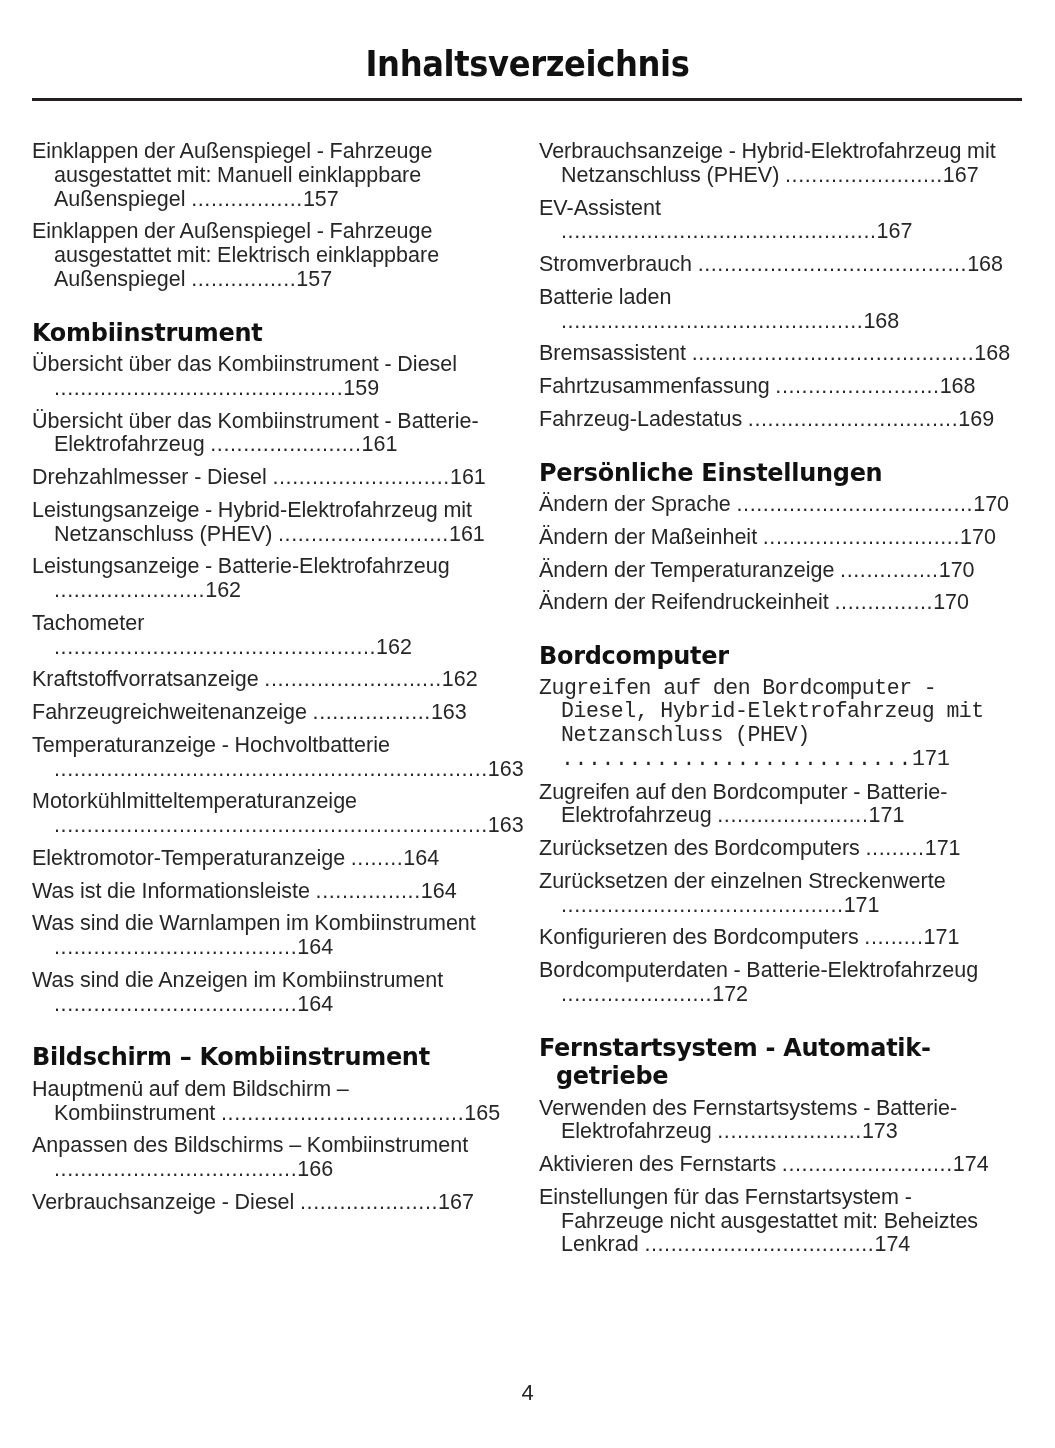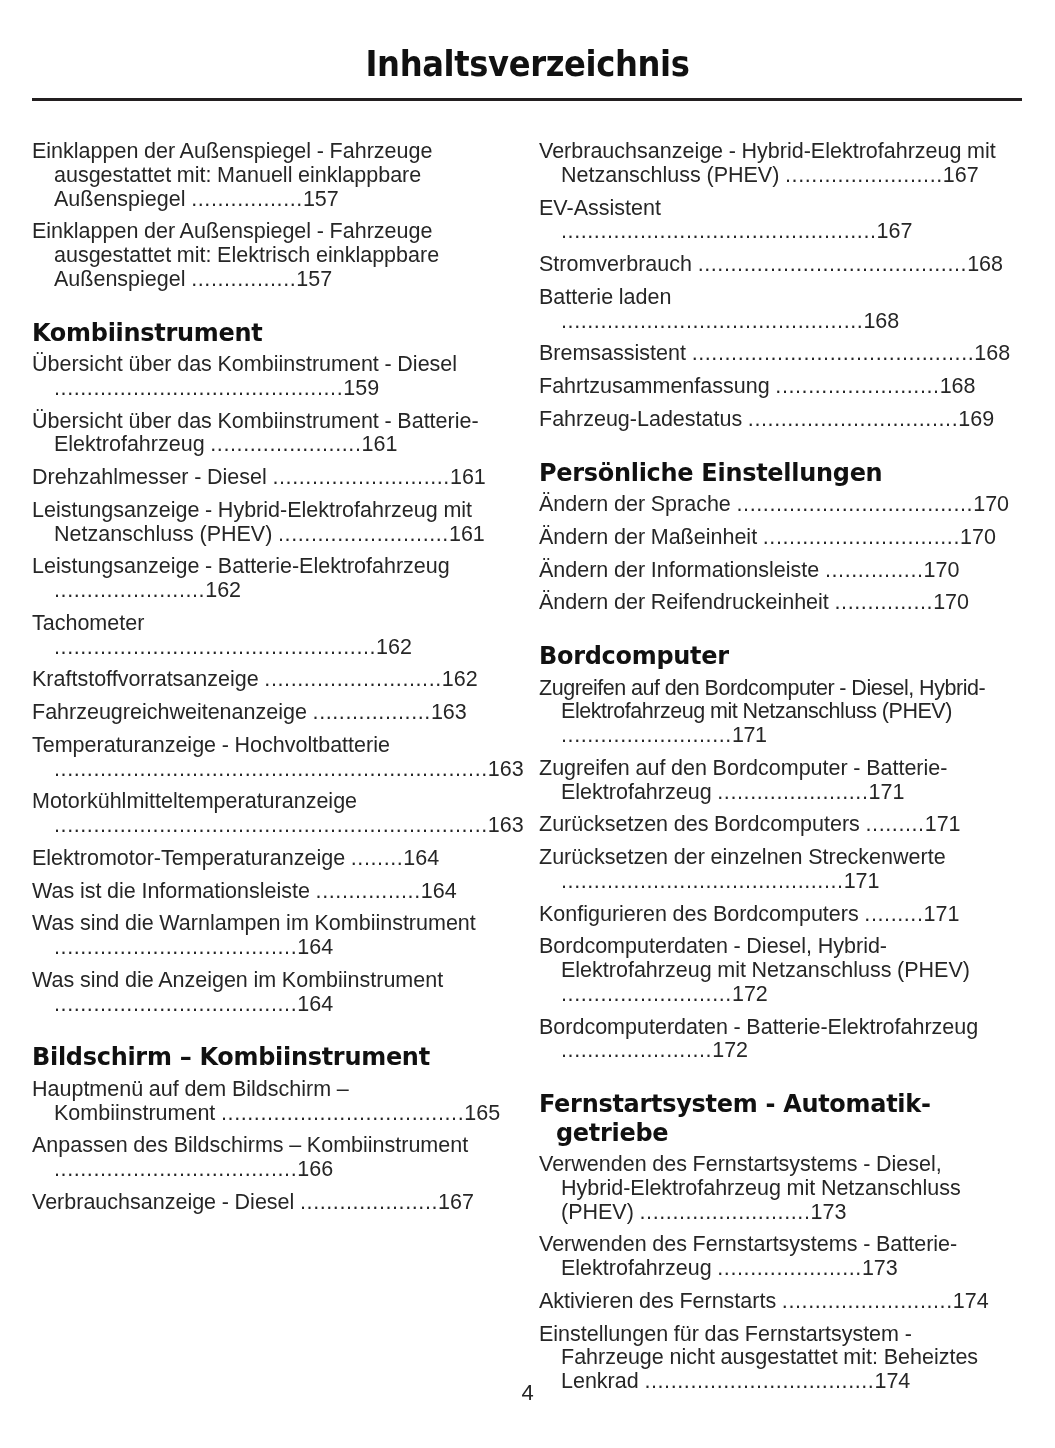--- a/index.html
+++ b/index.html
@@ -81,20 +81,21 @@
     margin-bottom: 9px;
     padding-left: 22px;
     text-indent: -22px;
     word-spacing: -0.3px;
   }
   .toc-entry .leader {
     letter-spacing: 0.6px;
   }
   .toc-entry.tight {
     letter-spacing: -0.45px;
+    font-family: Liberation Mono, monospace;
   }
 
   
   .page-number {
     position: absolute;
     bottom: 42px;
     left: 0;
     width: 1055px;
     text-align: center;
     font-size: 22px;
@@ -138,32 +139,30 @@
         <div class="toc-entry"><span>Verbrauchsanzeige - Hybrid-Elektrofahrzeug mit Netzanschluss (PHEV) </span><span class="leader">........................</span><span>167</span></div>
         <div class="toc-entry"><span>EV-Assistent </span><span class="leader">................................................</span><span>167</span></div>
         <div class="toc-entry"><span>Stromverbrauch </span><span class="leader">.........................................</span><span>168</span></div>
         <div class="toc-entry"><span>Batterie laden </span><span class="leader">..............................................</span><span>168</span></div>
         <div class="toc-entry"><span>Bremsassistent </span><span class="leader">...........................................</span><span>168</span></div>
         <div class="toc-entry"><span>Fahrtzusammenfassung </span><span class="leader">.........................</span><span>168</span></div>
         <div class="toc-entry"><span>Fahrzeug-Ladestatus </span><span class="leader">................................</span><span>169</span></div>
         <div class="section-heading">Persönliche Einstellungen</div>
         <div class="toc-entry"><span>Ändern der Sprache </span><span class="leader">....................................</span><span>170</span></div>
         <div class="toc-entry"><span>Ändern der Maßeinheit </span><span class="leader">..............................</span><span>170</span></div>
-        <div class="toc-entry"><span>Ändern der Informationsleiste </span><span class="leader">...............</span><span>170</span></div>
+        <div class="toc-entry"><span>Ändern der Temperaturanzeige </span><span class="leader">...............</span><span>170</span></div>
         <div class="toc-entry"><span>Ändern der Reifendruckeinheit </span><span class="leader">...............</span><span>170</span></div>
         <div class="section-heading">Bordcomputer</div>
         <div class="toc-entry tight"><span>Zugreifen auf den Bordcomputer - Diesel, Hybrid-Elektrofahrzeug mit Netzanschluss (PHEV) </span><span class="leader">..........................</span><span>171</span></div>
         <div class="toc-entry"><span>Zugreifen auf den Bordcomputer - Batterie-Elektrofahrzeug </span><span class="leader">.......................</span><span>171</span></div>
         <div class="toc-entry"><span>Zurücksetzen des Bordcomputers </span><span class="leader">.........</span><span>171</span></div>
         <div class="toc-entry"><span>Zurücksetzen der einzelnen Streckenwerte </span><span class="leader">...........................................</span><span>171</span></div>
         <div class="toc-entry"><span>Konfigurieren des Bordcomputers </span><span class="leader">.........</span><span>171</span></div>
-        <div class="toc-entry"><span>Bordcomputerdaten - Diesel, Hybrid-Elektrofahrzeug mit Netzanschluss (PHEV) </span><span class="leader">..........................</span><span>172</span></div>
         <div class="toc-entry"><span>Bordcomputerdaten - Batterie-Elektrofahrzeug </span><span class="leader">.......................</span><span>172</span></div>
         <div class="section-heading">Fernstartsystem - Automatik-getriebe</div>
-        <div class="toc-entry"><span>Verwenden des Fernstartsystems - Diesel, Hybrid-Elektrofahrzeug mit Netzanschluss (PHEV) </span><span class="leader">..........................</span><span>173</span></div>
         <div class="toc-entry"><span>Verwenden des Fernstartsystems - Batterie-Elektrofahrzeug </span><span class="leader">......................</span><span>173</span></div>
         <div class="toc-entry"><span>Aktivieren des Fernstarts </span><span class="leader">..........................</span><span>174</span></div>
         <div class="toc-entry"><span>Einstellungen für das Fernstartsystem - Fahrzeuge nicht ausgestattet mit: Beheiztes Lenkrad </span><span class="leader">...................................</span><span>174</span></div>
       </div>
   </div>
 
   <div class="page-number">4</div>
 
 </div>
 

